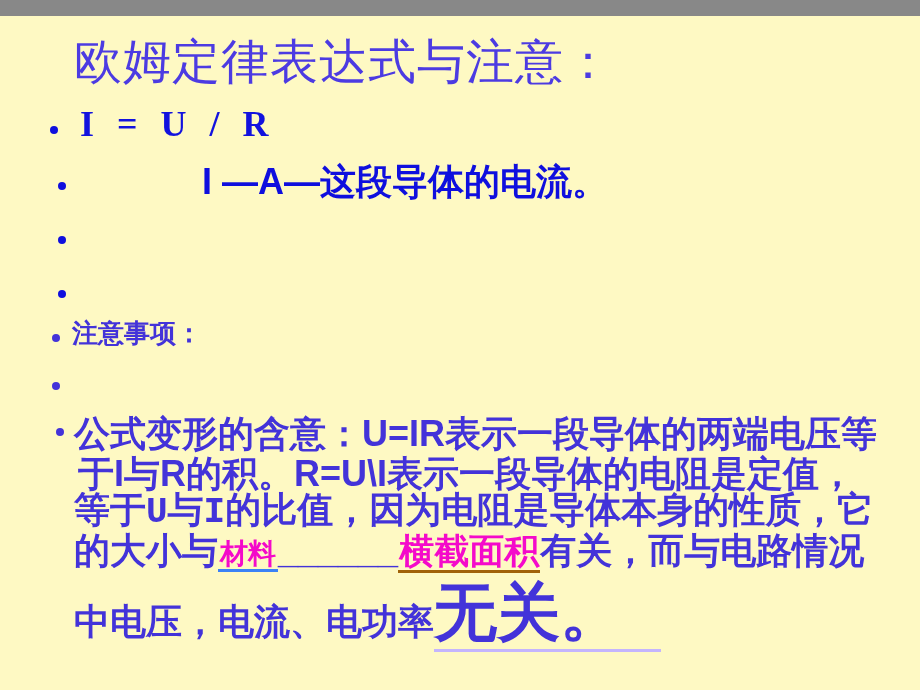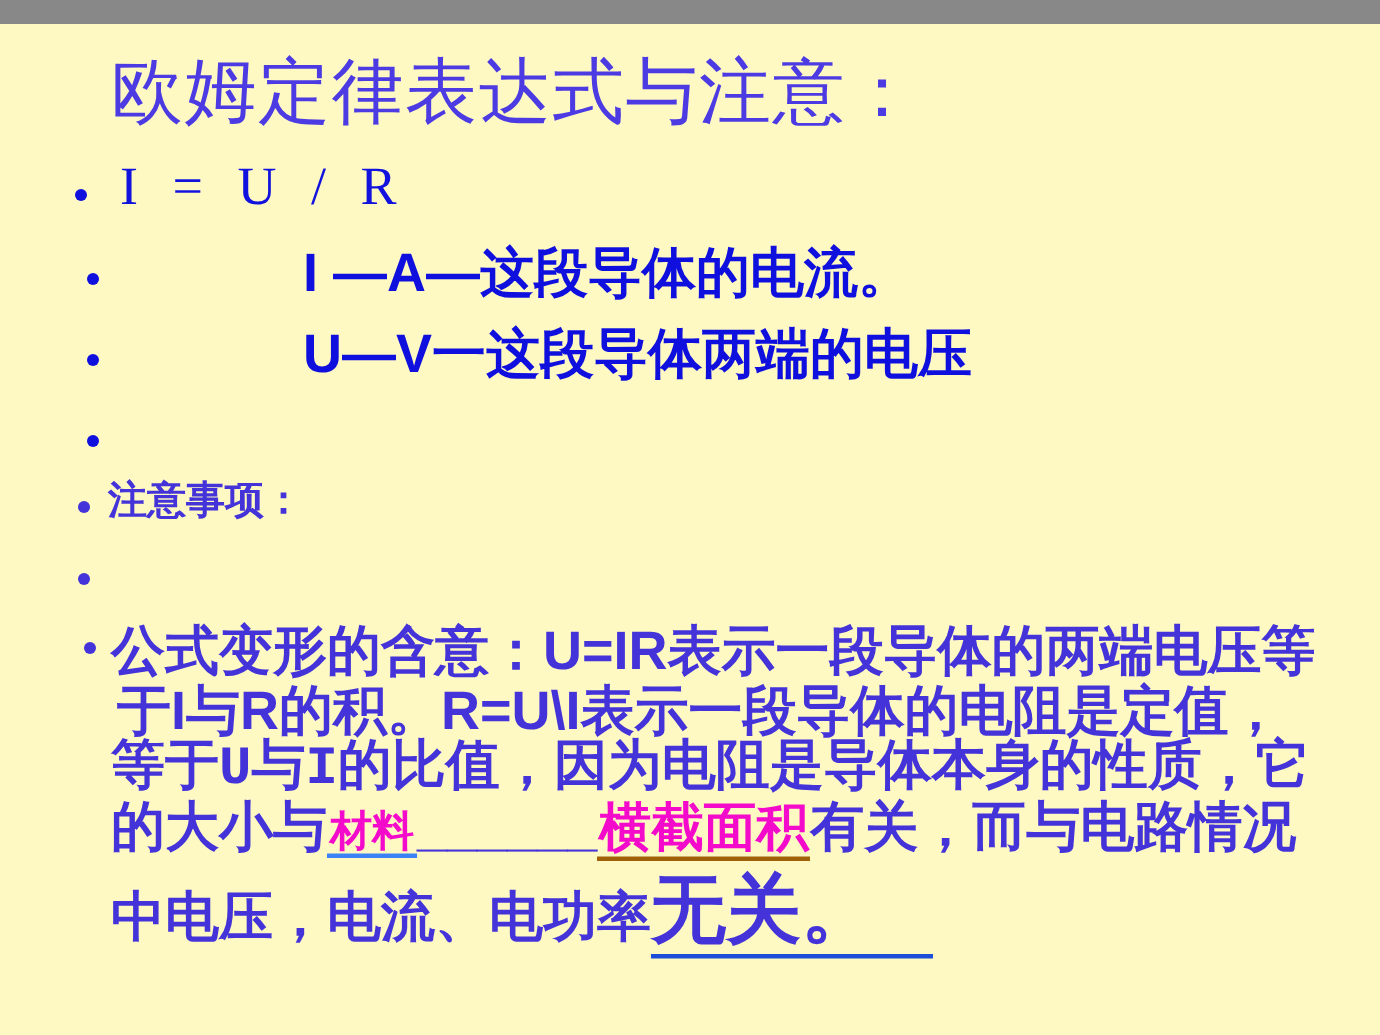--- a/index.html
+++ b/index.html
@@ -14,21 +14,21 @@
   .line{position:absolute;white-space:nowrap;line-height:1;}
   .title{
     font-family:"Liberation Serif",serif;
     font-weight:400;
     font-size:48px;
     color:#4C3BE2;
     letter-spacing:1px;
   }
   .formula{
     font-family:"Liberation Serif",serif;
-    font-weight:400;
+    font-weight:700;
     font-size:36px;
     color:#1212DE;
     word-spacing:10px;
     letter-spacing:2px;
   }
   .blue-def{
     font-weight:700;
     font-size:36px;
     color:#0F0FDE;
   }
@@ -58,42 +58,41 @@
     color:#4333D9;
     letter-spacing:0;
   }
   .blank2{
     font-size:35px;
     color:#F40ACA;
     border-bottom:3px solid #a16207;
     padding:0 1px;
   }
   .answer-big{
-    font-size:50px;
+    font-size:63px;
     color:#4333D9;
-    border-bottom:3px solid #1d4ed8;
+    border-bottom:3px solid #c4b5fd;
     padding-right:38px;
     padding-bottom:2px;
   }
 </style>
 </head>
 <body>
 
 <div class="slide">
 
   <div class="line title" style="left:74px;top:22px;">欧姆定律表达式与注意：</div>
 
   <span class="dot dot-blue" style="left:50px;top:110px;"></span>
   <div class="line formula" style="left:80px;top:90px;">I = U / R</div>
 
   <span class="dot dot-blue" style="left:58px;top:166px;"></span>
   <div class="line blue-def" style="left:202px;top:148px;">I —A—这段导体的电流。</div>
 
   <span class="dot dot-blue" style="left:58px;top:220px;"></span>
-  <div class="line blue-def" style="left:202px;top:202px;">U—V一这段导体两端的电压</div>
 
   <span class="dot dot-blue" style="left:58px;top:274px;"></span>
 
   <span class="dot dot-purple" style="left:52px;top:318px;"></span>
   <div class="line purple-sm" style="left:72px;top:304px;">注意事项：</div>
 
   <span class="dot dot-purple" style="left:52px;top:366px;"></span>
 
   <span class="dot dot-purple" style="left:56px;top:412px;"></span>
 

